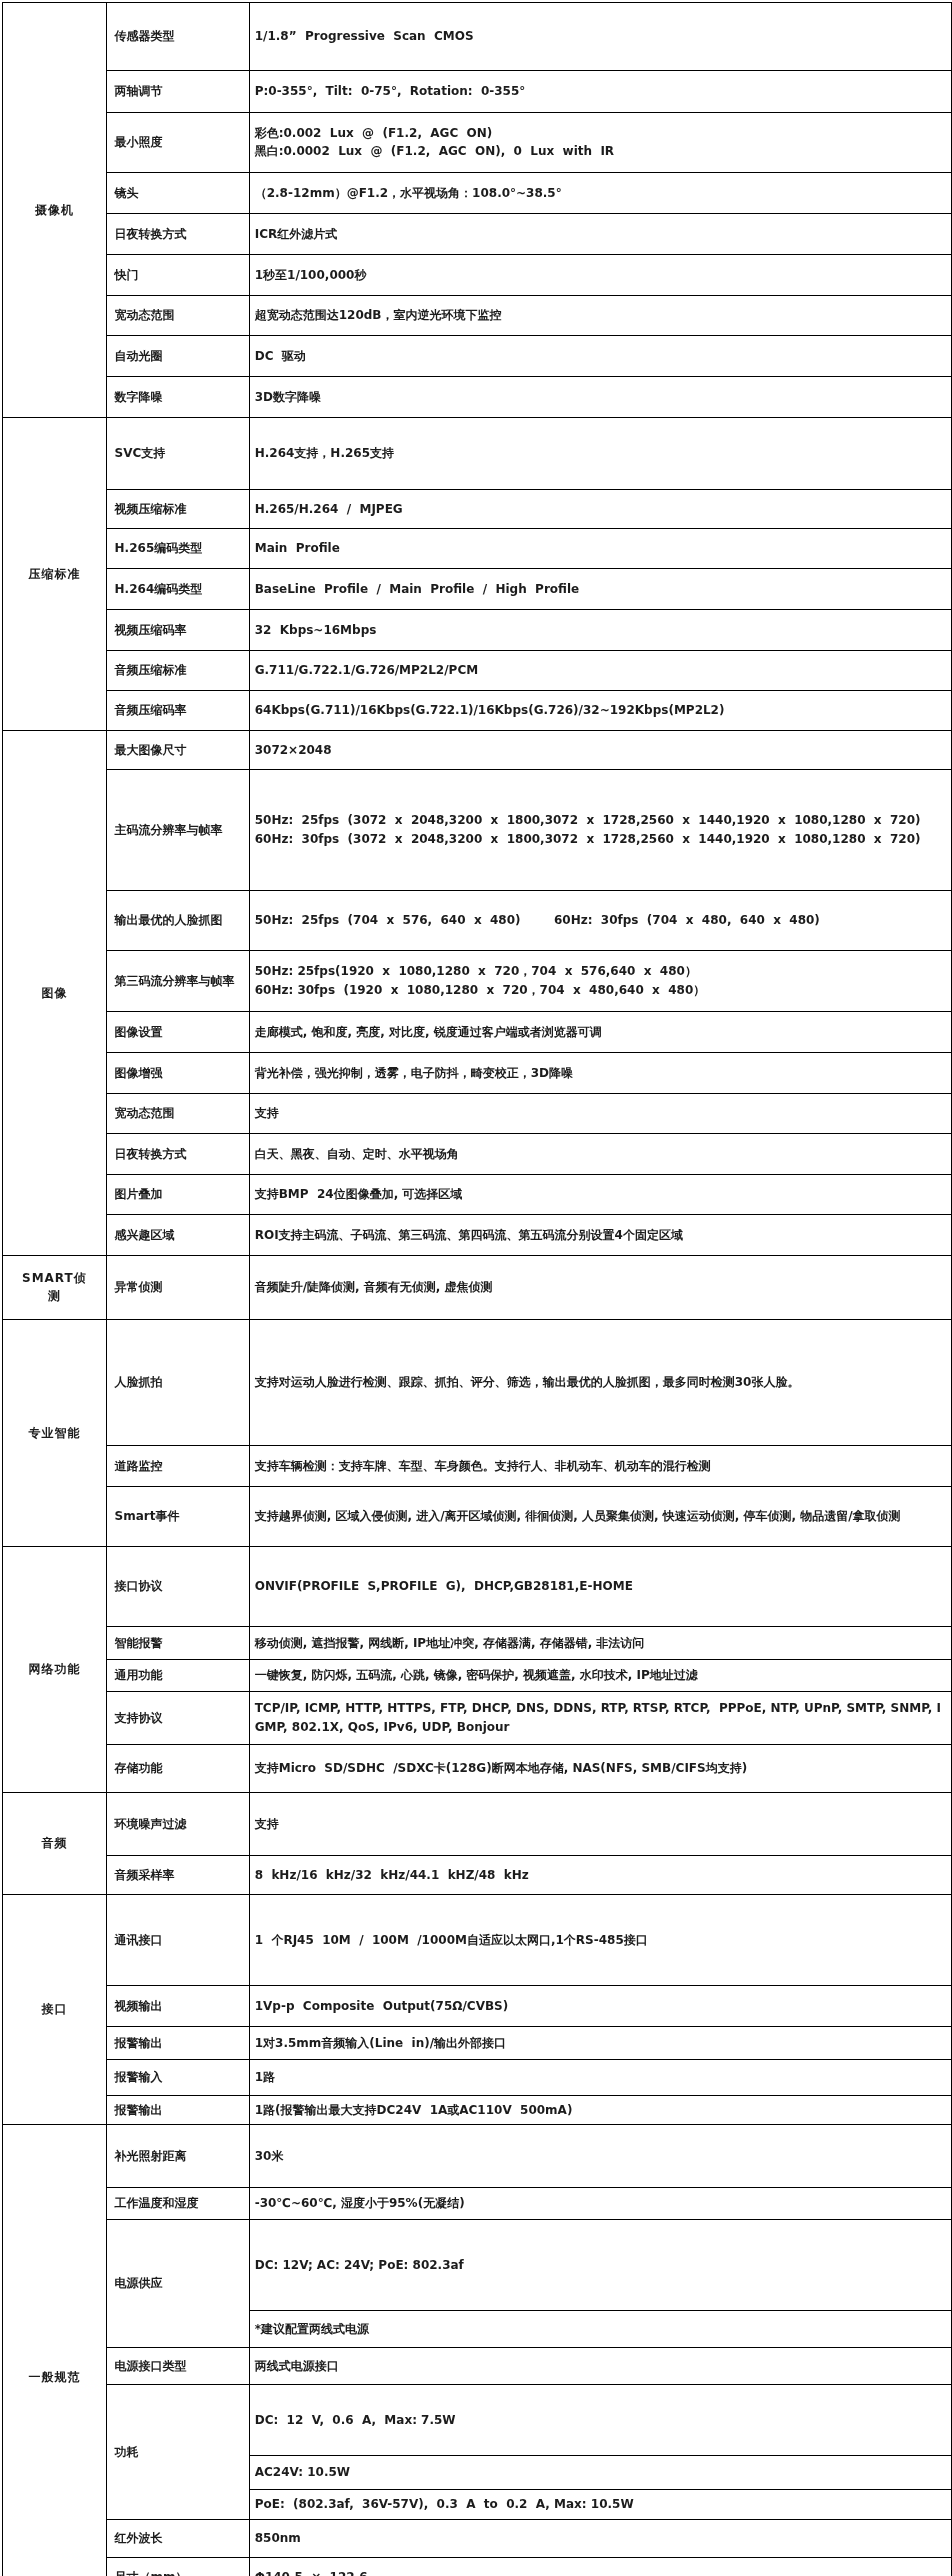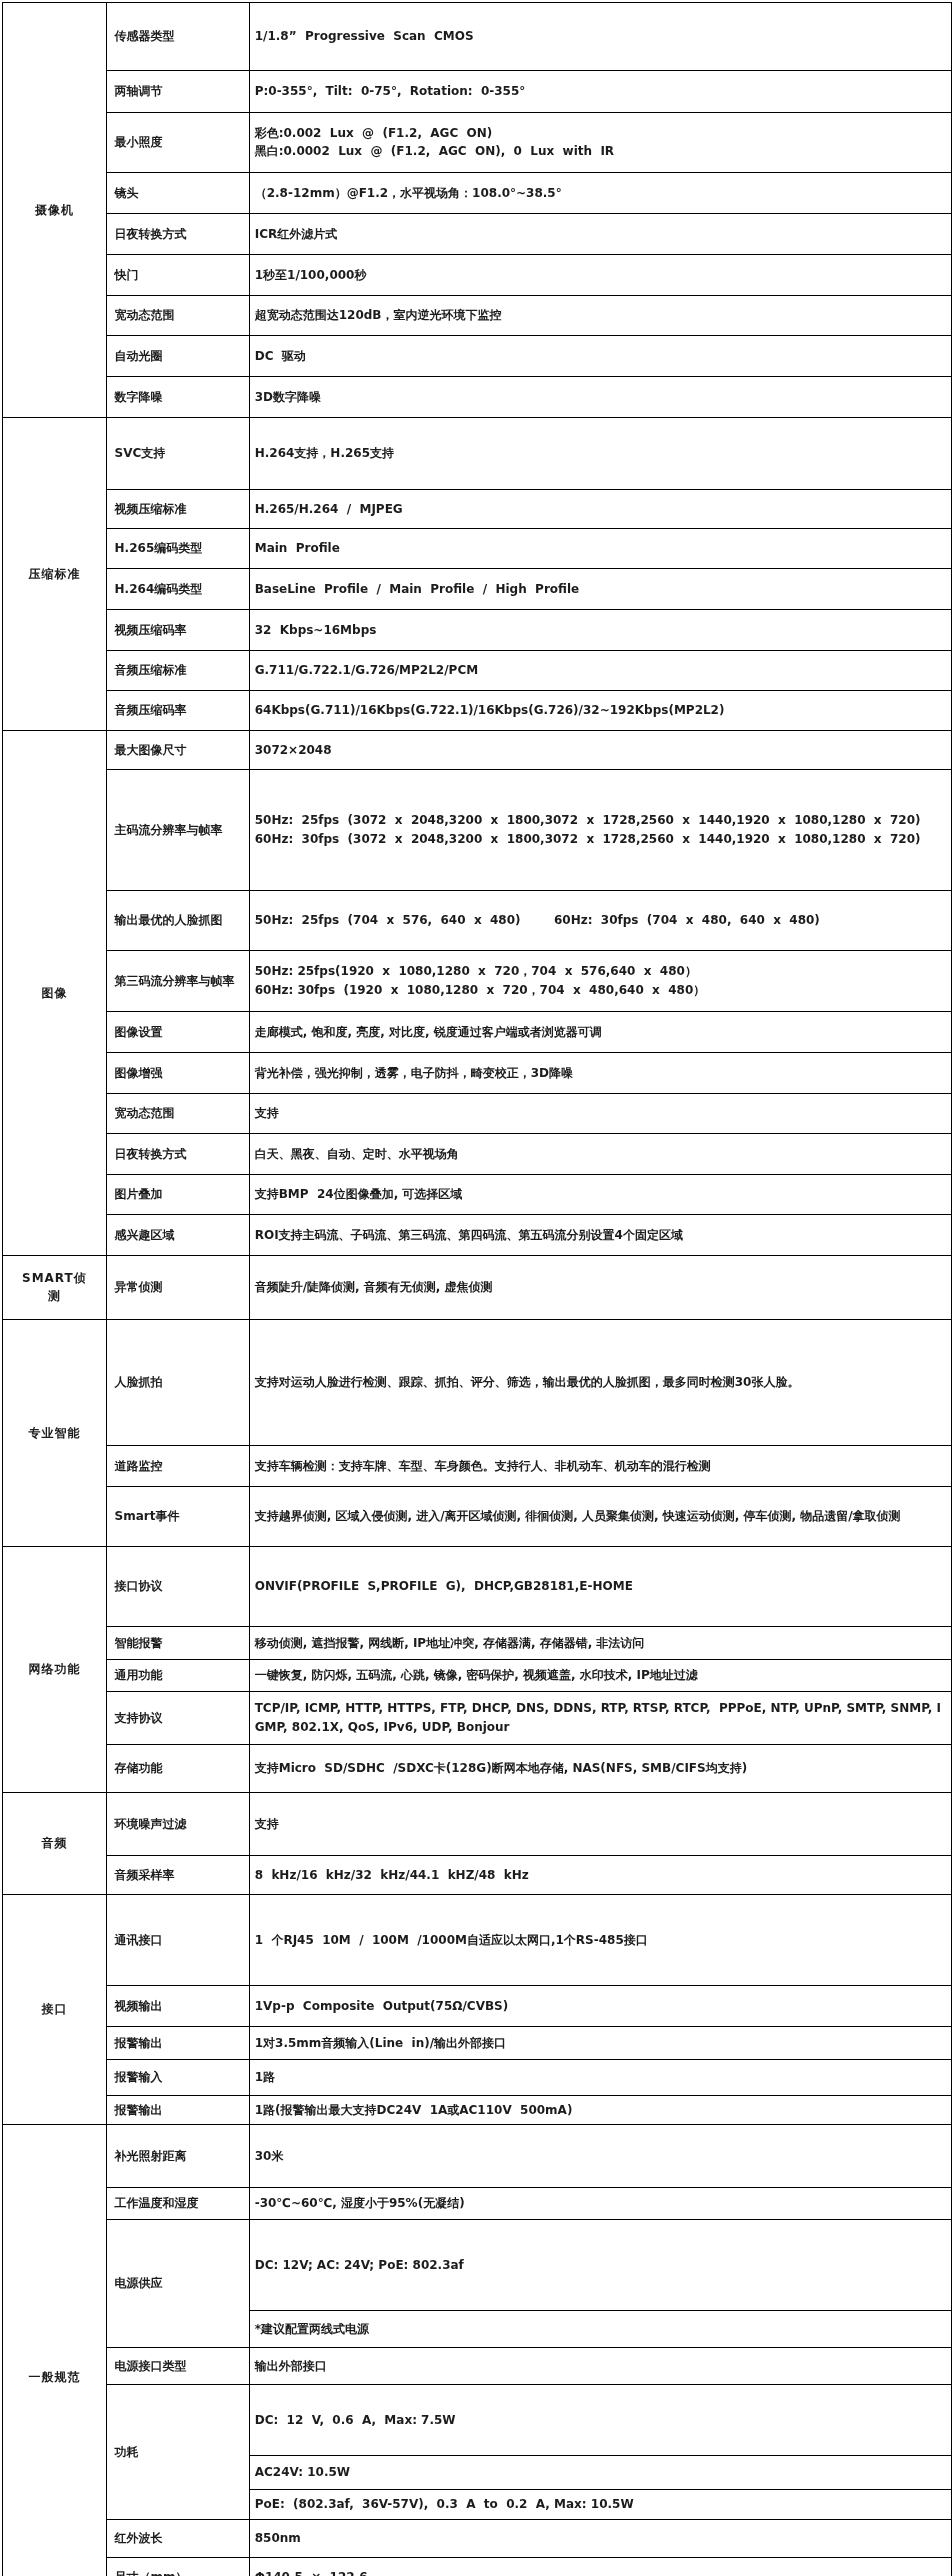--- a/index.html
+++ b/index.html
@@ -239,21 +239,21 @@
   </tr>
   <tr style="height:91px">
     <td class="p" rowspan="2">电源供应</td>
     <td class="v">DC: 12V; AC: 24V; PoE: 802.3af</td>
   </tr>
   <tr style="height:37px">
     <td class="v">*建议配置两线式电源</td>
   </tr>
   <tr style="height:37px">
     <td class="p">电源接口类型</td>
-    <td class="v">输出外部接口</td>
+    <td class="v">两线式电源接口</td>
   </tr>
   <tr style="height:71px">
     <td class="p" rowspan="3">功耗</td>
     <td class="v">DC:  12  V,  0.6  A,  Max: 7.5W</td>
   </tr>
   <tr style="height:34px">
     <td class="v">AC24V: 10.5W</td>
   </tr>
   <tr style="height:30px">
     <td class="v">PoE:  (802.3af,  36V-57V),  0.3  A  to  0.2  A, Max: 10.5W</td>

